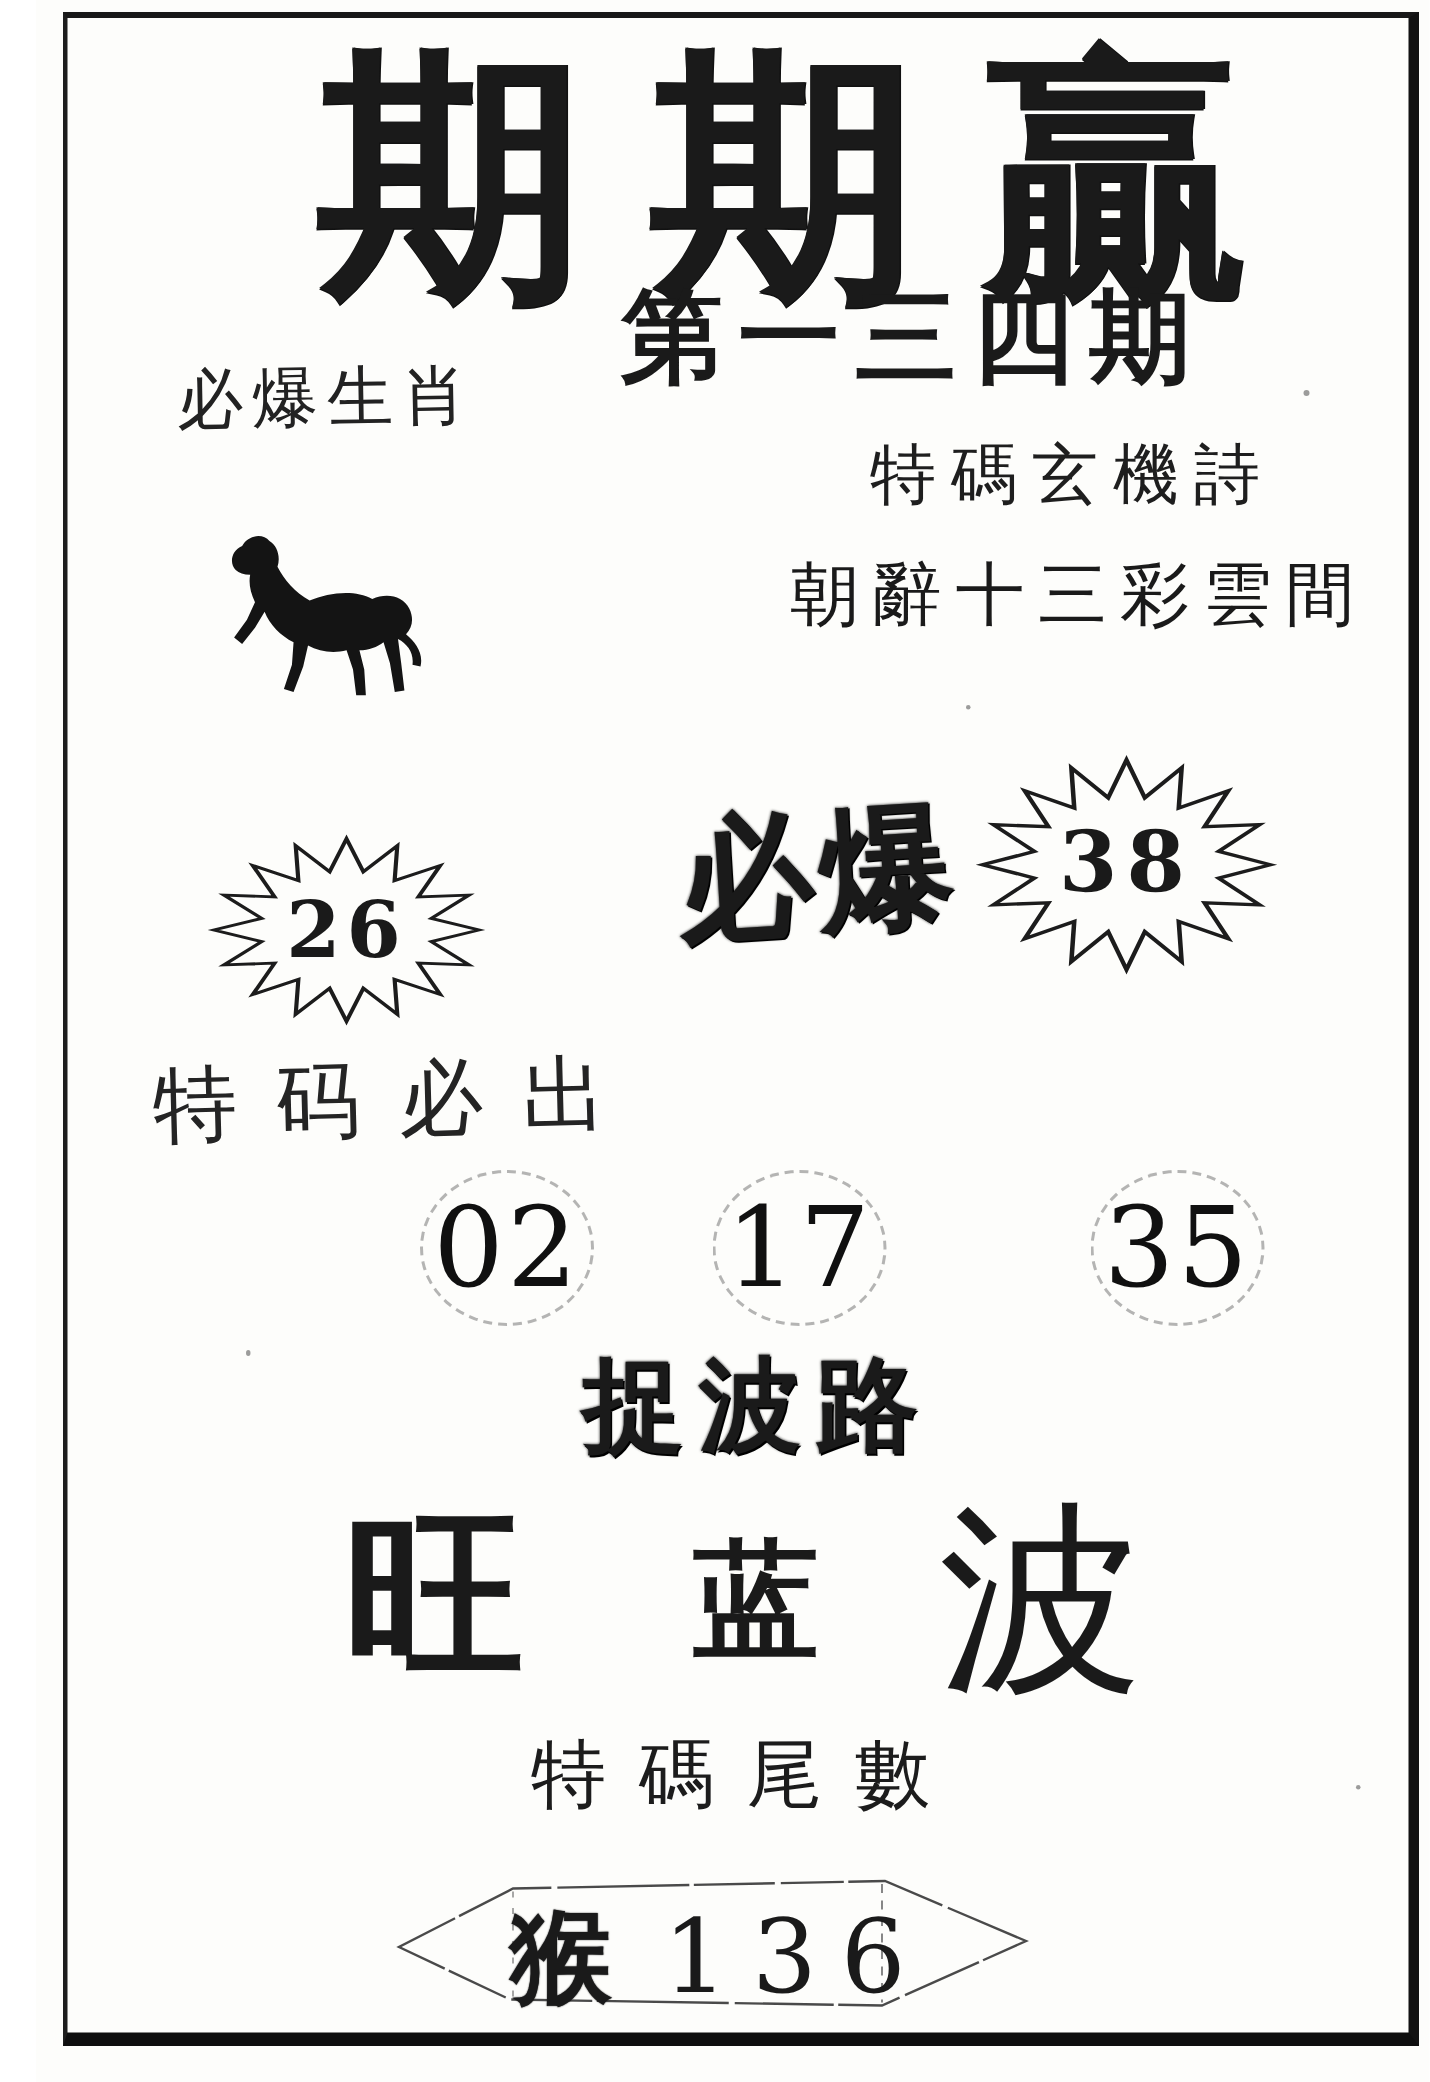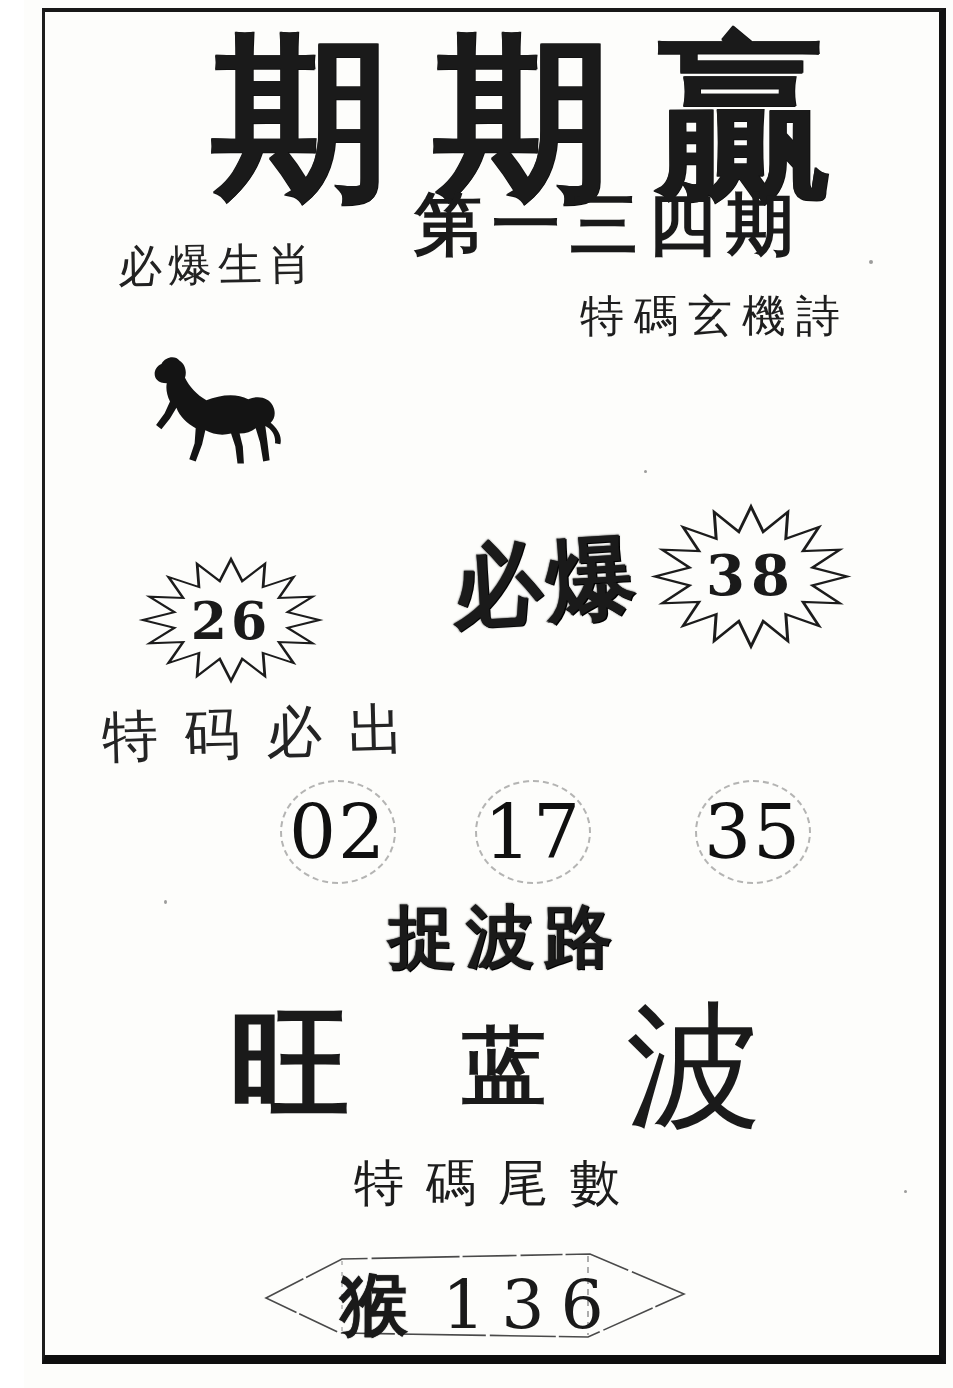--- a/index.html
+++ b/index.html
@@ -43,21 +43,21 @@
 
   .special-label { left:78px; top:696px; font-size:56px; letter-spacing:26px;
                    transform:rotate(-1.5deg); color:#242424; }
 
   .num-circle { position:absolute; width:116px; height:104px; border-radius:50%;
                 border:2px dashed rgba(80,80,80,0.42);
                 display:flex; align-items:center; justify-content:center; }
   .num-circle .val { font-size:74px; color:#101010; letter-spacing:2px; }
   .nc-0 { left:256px; top:780px; }
   .nc-1 { left:451px; top:780px; }
-  .nc-2 { left:671px; top:780px; }
+  .nc-2 { left:703px; top:780px; }
 
   .wave-title { left:364px; top:892px; font-size:68px; font-weight:900; letter-spacing:10px;
                 text-shadow:0 0 2px #000, 1px 1px 0 #000; }
 
   .wave-big1 { left:205px; top:984px; font-size:122px; font-weight:600; }
   .wave-small { left:438px; top:1010px; font-size:84px; font-weight:700; }
   .wave-big2 { left:602px; top:976px; font-size:136px; font-weight:500; }
 
   .tail-label { left:330px; top:1150px; font-size:50px; letter-spacing:22px; color:#1c1c1c; }
 
@@ -85,20 +85,21 @@
       <path fill="#141414" d="M16,28 C12,24 13,16 20,13 C24,6 33,5 37,10 C42,13 44,20 42,26
         C46,34 53,42 62,47 C74,42 90,40 101,46 C110,42 120,44 124,52 C127,58 126,64 122,68
         C128,73 133,80 131,88 L126,87 C127,80 123,74 117,71 L119,86 L121,103 L115,104 L112,86
         L108,73 C104,76 99,78 93,78 L96,90 L97,106 L91,106 L89,90 L85,78 C77,80 68,79 61,75
         L58,88 L52,104 L46,102 L51,87 L52,73 C44,69 37,62 34,54 L28,64 L20,74 L15,70 L23,59
         L28,48 C25,42 24,36 25,31 C21,31 18,30 16,28 Z"></path>
     </svg>
   </div>
 
   <div class="abs poem-title">特碼玄機詩</div>
+  <div class="abs poem-line1">朝辭十三彩雲間</div>
 
   <div class="abs burst-label">必爆</div>
 
   <div class="star star-38">
     <svg viewBox="0 0 200 200" preserveAspectRatio="none" xmlns="http://www.w3.org/2000/svg">
       <polygon fill="none" stroke="#1c1c1c" stroke-width="3" stroke-linejoin="miter" points="195,100 160.8,112.1 187.8,136.4 151.5,134.5 167.2,167.2 134.5,151.5 136.4,187.8 112.1,160.8 100,195 87.9,160.8 63.6,187.8 65.5,151.5 32.8,167.2 48.5,134.5 12.2,136.4 39.2,112.1 5,100 39.2,87.9 12.2,63.6 48.5,65.5 32.8,32.8 65.5,48.5 63.6,12.2 87.9,39.2 100,5 112.1,39.2 136.4,12.2 134.5,48.5 167.2,32.8 151.5,65.5 187.8,63.6 160.8,87.9"></polygon>
     </svg>
     <div class="num">38</div>
   </div>
 

